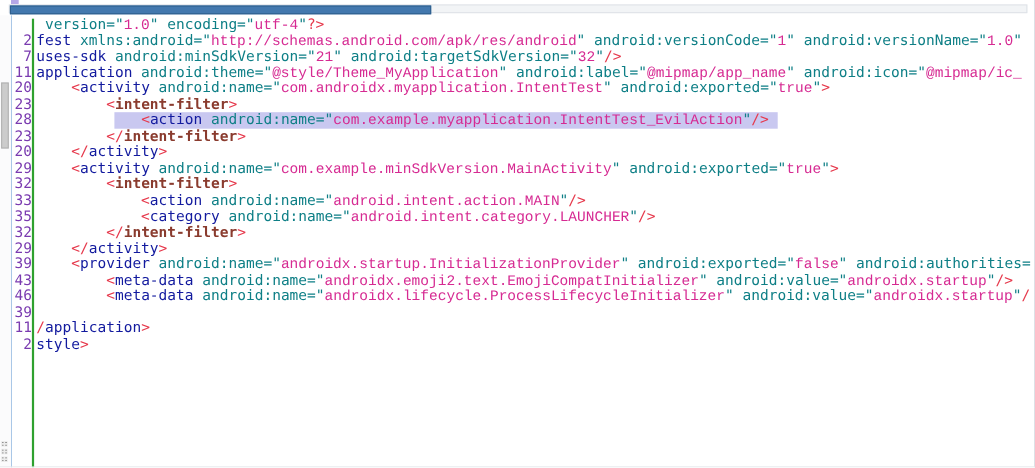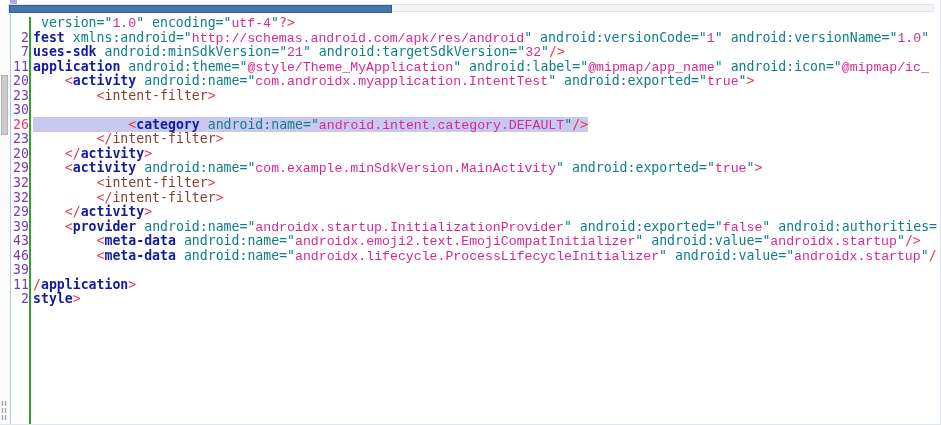--- a/index.html
+++ b/index.html
@@ -25,22 +25,22 @@
   
   .editor{position:absolute;left:11px;top:14px;width:929px;height:411px;overflow:hidden;background:#fff;}
   .gutline{position:absolute;left:18px;top:3px;bottom:0;width:2px;background:var(--gutterLine);}
   .code{position:absolute;left:0;top:2px;right:0;}
   .line{display:flex;height:14.55px;line-height:14.55px;font-size:13.2px;white-space:pre;}
   .gut{flex:0 0 18px;width:18px;text-align:right;color:var(--lineNum);white-space:pre;}
   .gut.active{color:var(--lineNumActive);}
   .content{padding-left:4px;white-space:pre;color:#222;}
   .sel{background:var(--selection);white-space:pre;}
   .tok-d{color:var(--delim);}
-  .tok-t{color:var(--tag);font-weight:bold;}
-  .tok-u{color:var(--tagUnknown);font-weight:normal;margin-top:31px;}
+  .tok-t{color:var(--tag);font-weight:normal;}
+  .tok-u{color:var(--tagUnknown);font-weight:bold;margin-top:31px;}
   .tok-a{color:var(--attr);}
   .tok-s{color:var(--string);font-family:Liberation Mono, monospace;}
   .edge-right{position:absolute;right:0;top:0;width:1px;height:425px;background:#dde1e6;}
   .edge-bottom{position:absolute;left:0;bottom:0;width:941px;height:1px;background:#e3e6ea;}
 </style>
 </head>
 <body>
 
 <div class="corner-marker"></div>
 
@@ -59,26 +59,27 @@
 
 <div class="editor">
   <div class="gutline"></div>
   <div class="code">
       <div class="line"><span class="gut"></span><span class="content"> <span class="tok-a">version="</span><span class="tok-s">1.0</span><span class="tok-a">" encoding="</span><span class="tok-s">utf-4</span><span class="tok-a">"</span><span class="tok-d">?&gt;</span></span></div>
       <div class="line"><span class="gut">2</span><span class="content"><span class="tok-t">fest</span><span class="tok-a"> xmlns:android="</span><span class="tok-s">http://schemas.android.com/apk/res/android</span><span class="tok-a">" android:versionCode="</span><span class="tok-s">1</span><span class="tok-a">" android:versionName="</span><span class="tok-s">1.0</span><span class="tok-a">"</span></span></div>
       <div class="line"><span class="gut">7</span><span class="content"><span class="tok-t">uses-sdk</span><span class="tok-a"> android:minSdkVersion="</span><span class="tok-s">21</span><span class="tok-a">" android:targetSdkVersion="</span><span class="tok-s">32</span><span class="tok-a">"</span><span class="tok-d">/&gt;</span></span></div>
       <div class="line"><span class="gut">11</span><span class="content"><span class="tok-t">application</span><span class="tok-a"> android:theme="</span><span class="tok-s">@style/Theme_MyApplication</span><span class="tok-a">" android:label="</span><span class="tok-s">@mipmap/app_name</span><span class="tok-a">" android:icon="</span><span class="tok-s">@mipmap/ic_</span></span></div>
       <div class="line"><span class="gut">20</span><span class="content">    <span class="tok-d">&lt;</span><span class="tok-t">activity</span><span class="tok-a"> android:name="</span><span class="tok-s">com.androidx.myapplication.IntentTest</span><span class="tok-a">" android:exported="</span><span class="tok-s">true</span><span class="tok-a">"</span><span class="tok-d">&gt;</span></span></div>
       <div class="line"><span class="gut">23</span><span class="content">        <span class="tok-d">&lt;</span><span class="tok-u">intent-filter</span><span class="tok-d">&gt;</span></span></div>
-      <div class="line"><span class="gut">30</span></div>
-      <div class="line"><span class="gut active">26</span><span class="content"><span class="sel">            <span class="tok-d">&lt;</span><span class="tok-t">category</span><span class="tok-a"> android:name="</span><span class="tok-s">android.intent.category.DEFAULT</span><span class="tok-a">"</span><span class="tok-d">/&gt;</span></span></span></div>
+      <div class="line"><span class="gut">28</span><span class="content">         <span class="sel">   <span class="tok-d">&lt;</span><span class="tok-t">action</span><span class="tok-a"> android:name="</span><span class="tok-s">com.example.myapplication.IntentTest_EvilAction</span><span class="tok-a">"</span><span class="tok-d">/&gt;</span> </span></span></div>
       <div class="line"><span class="gut">23</span><span class="content">        <span class="tok-d">&lt;/</span><span class="tok-u">intent-filter</span><span class="tok-d">&gt;</span></span></div>
       <div class="line"><span class="gut">20</span><span class="content">    <span class="tok-d">&lt;/</span><span class="tok-t">activity</span><span class="tok-d">&gt;</span></span></div>
       <div class="line"><span class="gut">29</span><span class="content">    <span class="tok-d">&lt;</span><span class="tok-t">activity</span><span class="tok-a"> android:name="</span><span class="tok-s">com.example.minSdkVersion.MainActivity</span><span class="tok-a">" android:exported="</span><span class="tok-s">true</span><span class="tok-a">"</span><span class="tok-d">&gt;</span></span></div>
       <div class="line"><span class="gut">32</span><span class="content">        <span class="tok-d">&lt;</span><span class="tok-u">intent-filter</span><span class="tok-d">&gt;</span></span></div>
+      <div class="line"><span class="gut">33</span><span class="content">            <span class="tok-d">&lt;</span><span class="tok-t">action</span><span class="tok-a"> android:name="</span><span class="tok-s">android.intent.action.MAIN</span><span class="tok-a">"</span><span class="tok-d">/&gt;</span></span></div>
+      <div class="line"><span class="gut">35</span><span class="content">            <span class="tok-d">&lt;</span><span class="tok-t">category</span><span class="tok-a"> android:name="</span><span class="tok-s">android.intent.category.LAUNCHER</span><span class="tok-a">"</span><span class="tok-d">/&gt;</span></span></div>
       <div class="line"><span class="gut">32</span><span class="content">        <span class="tok-d">&lt;/</span><span class="tok-u">intent-filter</span><span class="tok-d">&gt;</span></span></div>
       <div class="line"><span class="gut">29</span><span class="content">    <span class="tok-d">&lt;/</span><span class="tok-t">activity</span><span class="tok-d">&gt;</span></span></div>
       <div class="line"><span class="gut">39</span><span class="content">    <span class="tok-d">&lt;</span><span class="tok-t">provider</span><span class="tok-a"> android:name="</span><span class="tok-s">androidx.startup.InitializationProvider</span><span class="tok-a">" android:exported="</span><span class="tok-s">false</span><span class="tok-a">" android:authorities=</span></span></div>
       <div class="line"><span class="gut">43</span><span class="content">        <span class="tok-d">&lt;</span><span class="tok-t">meta-data</span><span class="tok-a"> android:name="</span><span class="tok-s">androidx.emoji2.text.EmojiCompatInitializer</span><span class="tok-a">" android:value="</span><span class="tok-s">androidx.startup</span><span class="tok-a">"</span><span class="tok-d">/&gt;</span></span></div>
       <div class="line"><span class="gut">46</span><span class="content">        <span class="tok-d">&lt;</span><span class="tok-t">meta-data</span><span class="tok-a"> android:name="</span><span class="tok-s">androidx.lifecycle.ProcessLifecycleInitializer</span><span class="tok-a">" android:value="</span><span class="tok-s">androidx.startup</span><span class="tok-a">"</span><span class="tok-d">/</span></span></div>
       <div class="line"><span class="gut">39</span></div>
       <div class="line"><span class="gut">11</span><span class="content"><span class="tok-d">/</span><span class="tok-t">application</span><span class="tok-d">&gt;</span></span></div>
       <div class="line"><span class="gut">2</span><span class="content"><span class="tok-t">style</span><span class="tok-d">&gt;</span></span></div>
     </div>
 </div>

